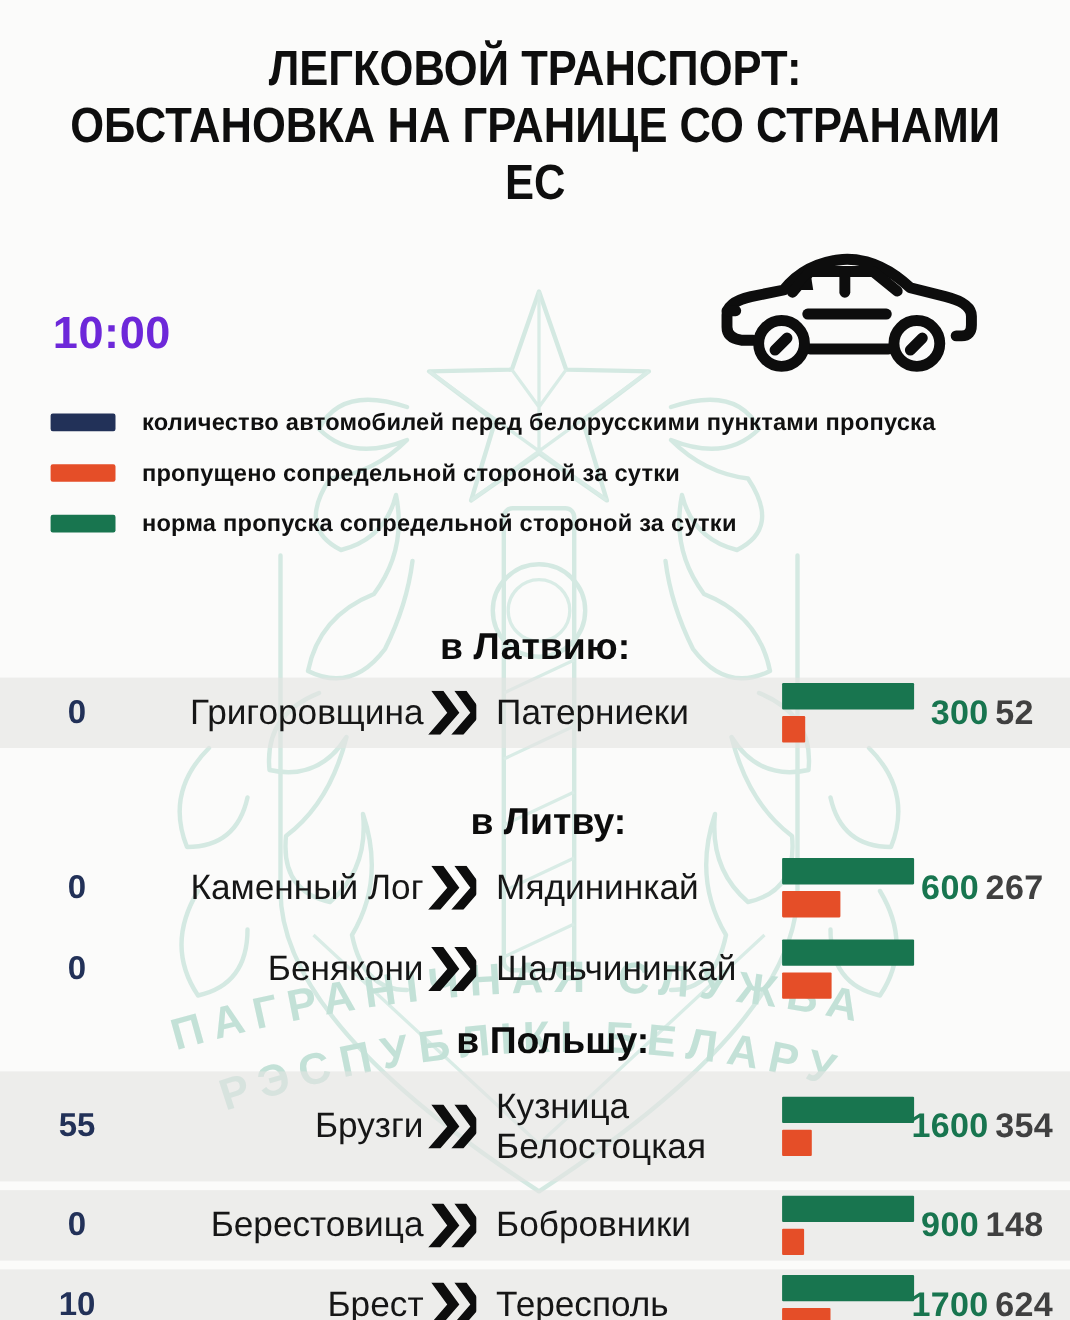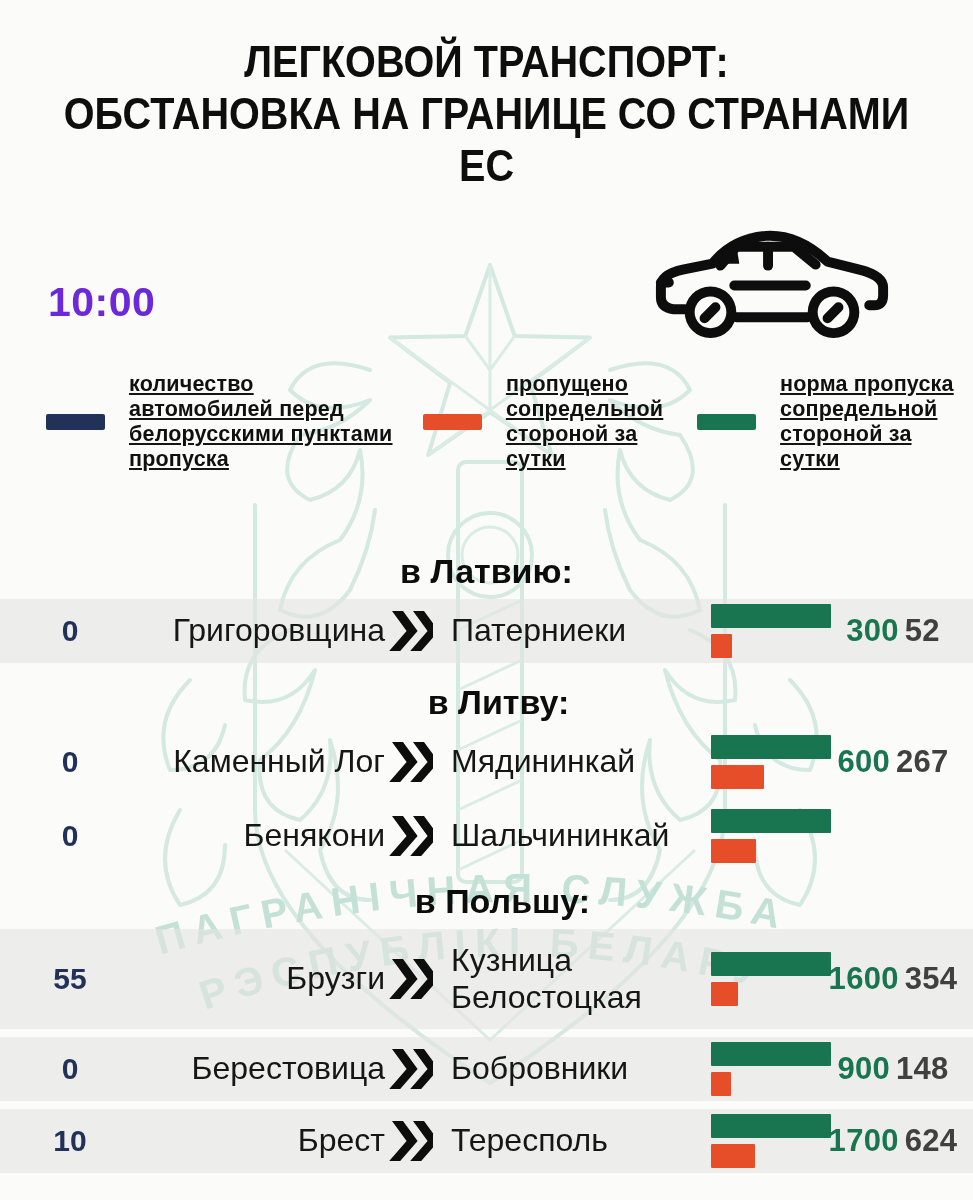--- a/index.html
+++ b/index.html
@@ -19,30 +19,30 @@
   .content{position:relative;z-index:1;width:100%;height:100%;}
   .title{
     margin:36px 0 0 0;text-align:center;font-weight:bold;color:#0e0e0e;
     font-size:45px;line-height:1.16;letter-spacing:0px;
     transform:scaleX(.88);transform-origin:center top;
   }
   .meta{margin:86px 0 0 48px;display:flex;gap:28px;align-items:baseline;}
   .meta .t{font-size:41px;font-weight:bold;color:#6d28d9;letter-spacing:.5px;}
   .car{position:absolute;top:184px;right:76px;width:248px;height:130px;}
   
-  .legend{margin:46px 0 17px 46px;display:flex;flex-direction:row;gap:21px;text-decoration:underline;}
+  .legend{margin:46px 0 17px 46px;display:flex;flex-direction:column;gap:21px;}
   .legend-item{display:flex;align-items:center;gap:24px;}
   .legend-swatch{width:59px;height:16px;border-radius:2px;flex:0 0 auto;}
   .legend-label{font-size:21.5px;font-weight:bold;color:#101010;letter-spacing:.2px;}
   
   .section-header{
     text-align:center;font-size:34px;font-weight:bold;color:#0c0c0c;margin:0;
   }
   .sh-latvia{margin-top:80px;}
-  .sh-lithuania{margin-top:20px;padding-left:24px;}
+  .sh-lithuania{margin-top:48px;padding-left:24px;}
   .sh-poland{margin-top:14px;padding-left:32px;}
   .rows{margin-top:8px;}
   .row{
     display:flex;align-items:center;min-height:64px;padding:4px 0;
     box-sizing:border-box;
   }
   .row.shaded{background:rgba(227,227,226,.62);}
   .row.gap-below{margin-bottom:8px;}
   .row.gap-above{margin-top:10px;}
   .col-count{width:140px;text-align:center;font-size:30px;font-weight:bold;color:#223158;flex:0 0 auto;}

